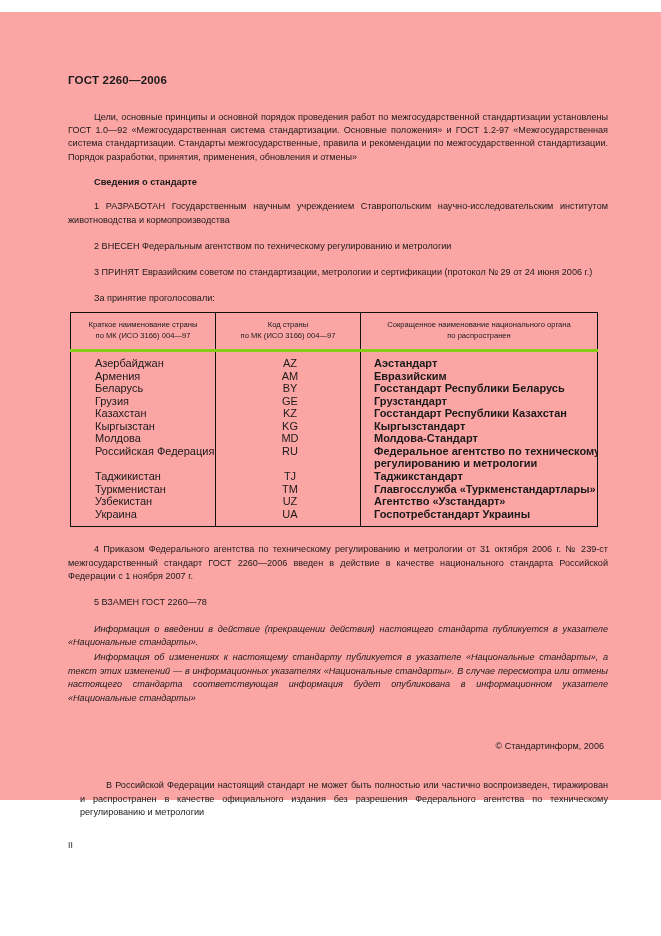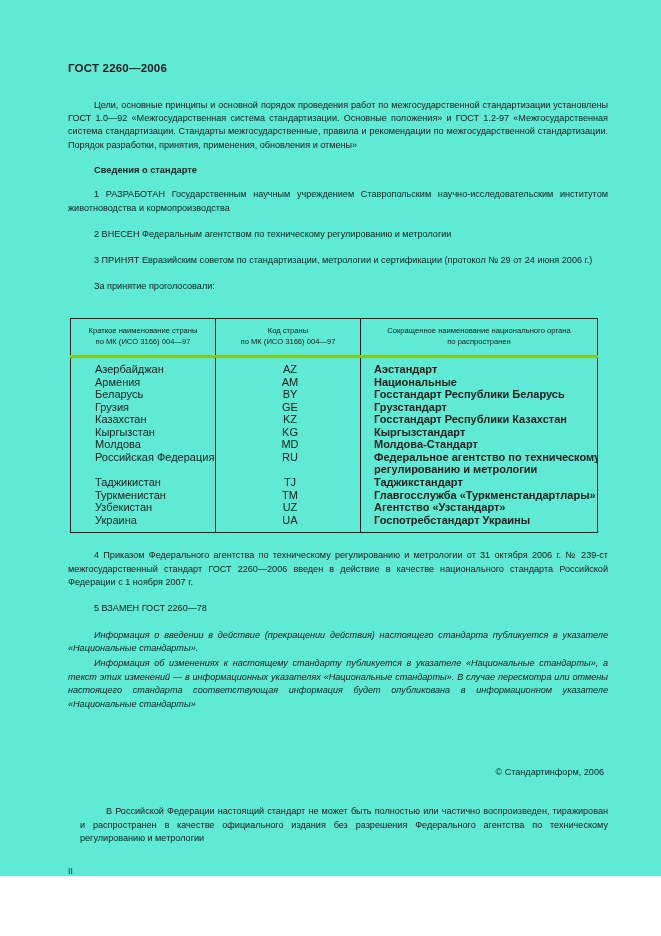--- a/index.html
+++ b/index.html
@@ -12,24 +12,24 @@
     width: 661px;
     height: 936px;
     position: relative;
     font-family: "Liberation Sans", "DejaVu Sans", sans-serif;
     color: #1a1a1a;
     overflow: hidden;
   }
   .page {
     position: absolute;
     left: 0;
-    top: 0;
+    top: 12px;
     width: 661px;
-    height: 876px;
-    background: #5eead4;
+    height: 788px;
+    background: #fca5a5;
   }
   .content {
     position: absolute;
     left: 68px;
     top: 62px;
     width: 540px;
   }
 
   
   .std-number {
@@ -68,21 +68,21 @@
     font-style: italic;
     font-size: 9.1px;
     line-height: 13.6px;
     text-align: justify;
     text-indent: 26px;
     margin: 0 0 1px 0;
   }
 
   .vote-line {
     font-size: 9.1px;
-    margin: 0 0 27px 0;
+    margin: 0 0 9px 0;
     text-indent: 26px;
   }
 
   
   table.countries {
     border-collapse: collapse;
     width: 527px;
     margin: 0 0 16px 2px;
     table-layout: fixed;
   }
@@ -123,21 +123,21 @@
   }
   .cell-list li.spacer { visibility: hidden; }
   td.c-country .cell-list li { padding-left: 20px; }
   td.c-code .cell-list li { text-align: center; }
   td.c-body .cell-list li { padding-left: 9px; font-weight: bold; }
 
   
   .copyright {
     font-size: 9.1px;
     text-align: right;
-    margin: 56px 0 0 0;
+    margin: 36px 0 0 0;
     padding-right: 4px;
   }
   .final-note {
     font-size: 9.1px;
     line-height: 13.4px;
     text-align: justify;
     text-indent: 26px;
     margin: 28px 0 0 12px;
   }
   .folio {
@@ -220,21 +220,21 @@
                 <li class="spacer">&nbsp;</li>
                 <li>TJ</li>
                 <li>TM</li>
                 <li>UZ</li>
                 <li>UA</li>
               </ul>
           </td>
           <td class="c-body">
             <ul class="cell-list">
                 <li>Аэстандарт</li>
-                <li>Национальные</li>
+                <li>Евразийским</li>
                 <li>Госстандарт Республики Беларусь</li>
                 <li>Грузстандарт</li>
                 <li>Госстандарт Республики Казахстан</li>
                 <li>Кыргызстандарт</li>
                 <li>Молдова-Стандарт</li>
                 <li>Федеральное агентство по техническому</li>
                 <li>регулированию и метрологии</li>
                 <li>Таджикстандарт</li>
                 <li>Главгосслужба «Туркменстандартлары»</li>
                 <li>Агентство «Узстандарт»</li>

